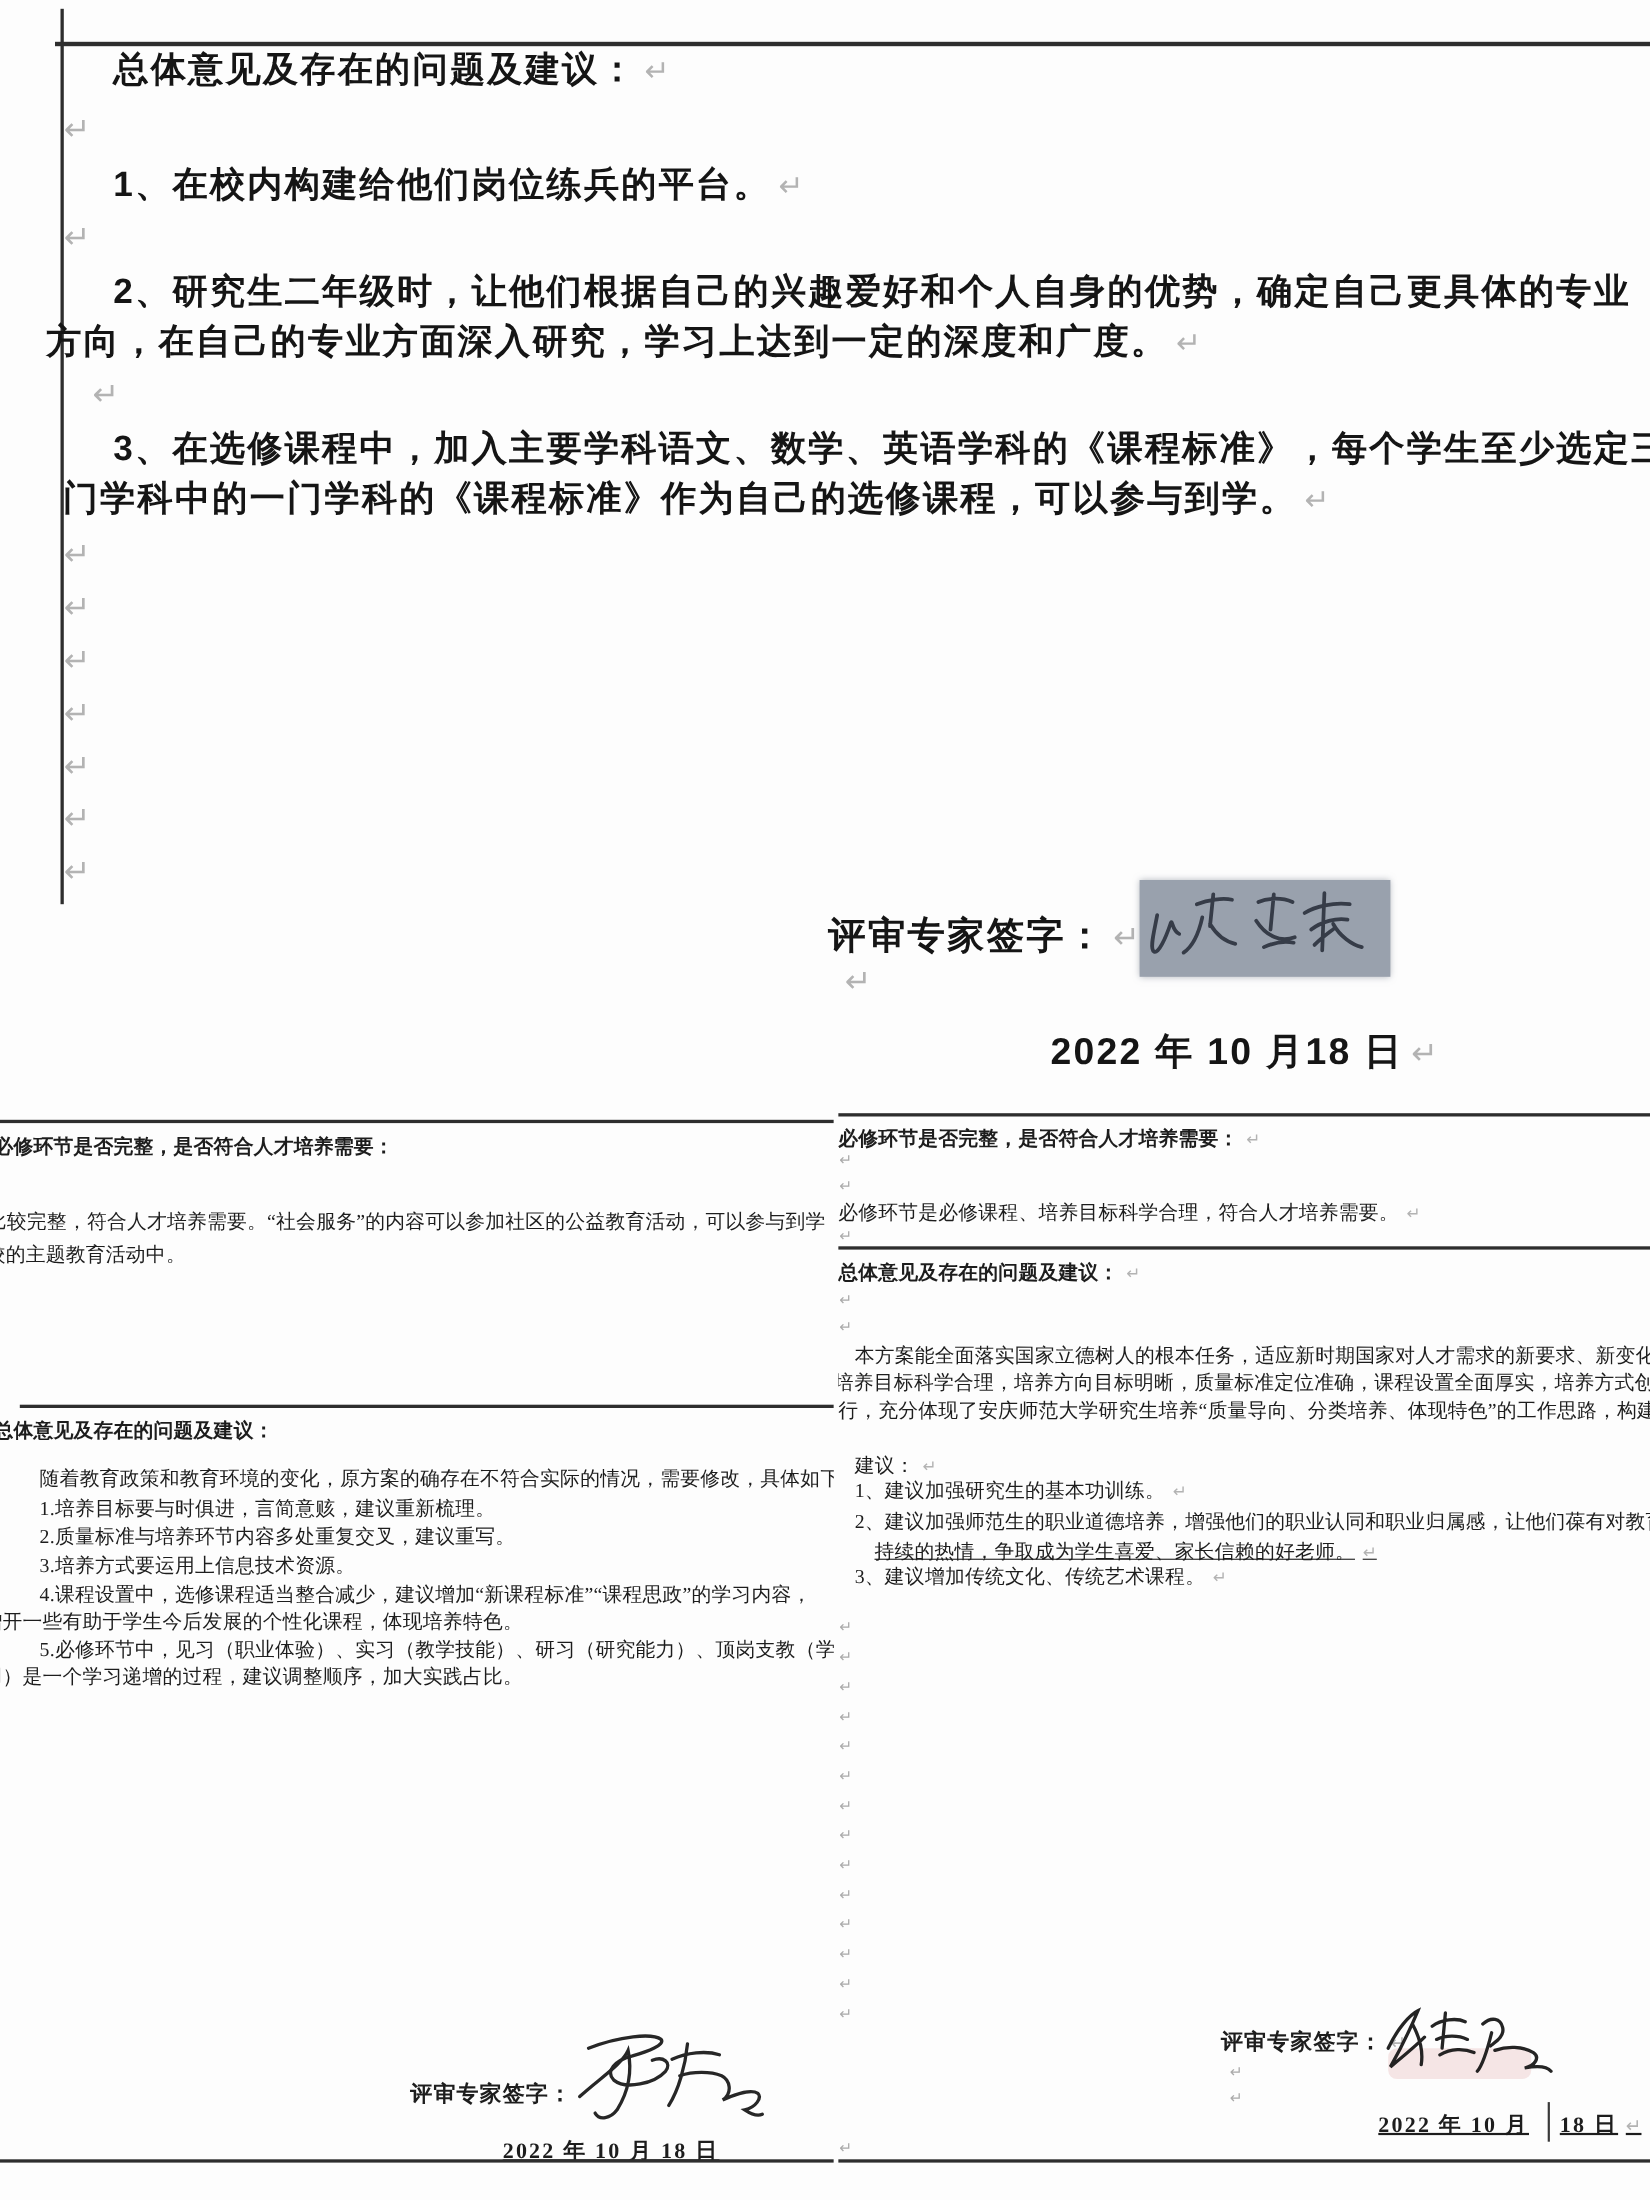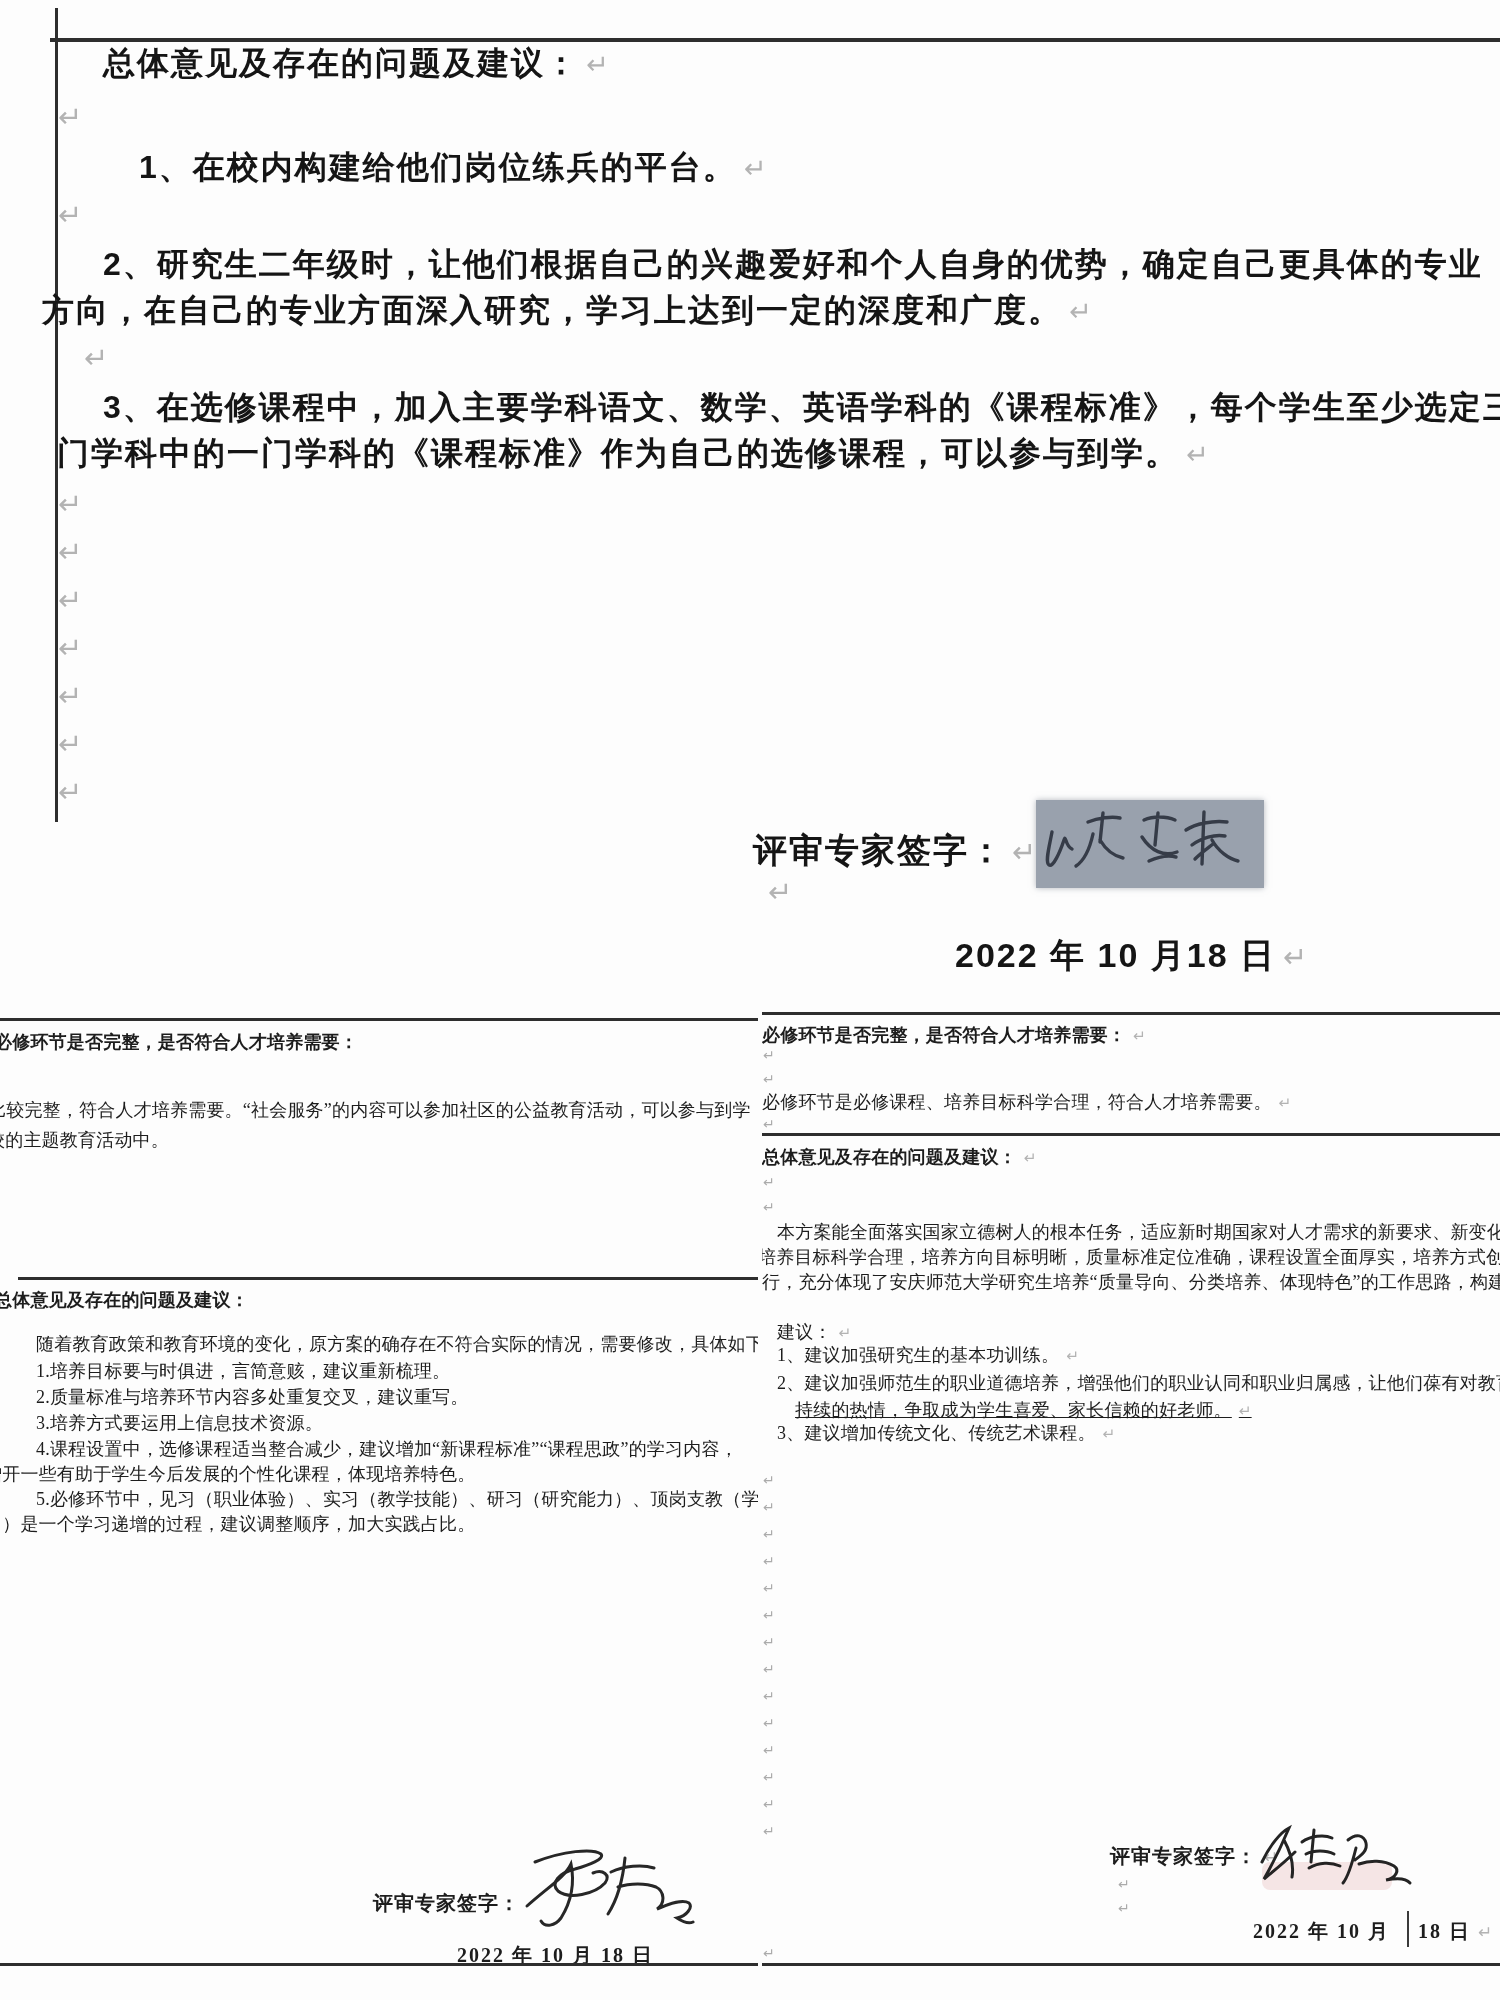--- a/index.html
+++ b/index.html
@@ -10,21 +10,21 @@
   .vline{position:absolute;background:#2e2e2e;}
   
   .tp-text{position:absolute;white-space:nowrap;font-family:"Liberation Sans","DejaVu Sans",sans-serif;
            font-weight:600;font-size:32px;color:#151515;letter-spacing:2px;}
   .tp-big{font-size:34px;font-weight:700;}
   
   .lp-text,.rp-text{position:absolute;white-space:nowrap;font-family:"Liberation Serif","DejaVu Serif",serif;
            font-weight:500;font-size:18px;color:#1d1d1d;letter-spacing:0.2px;}
   .hdr{font-weight:700;}
   .sig-lab{font-weight:700;font-size:20px;letter-spacing:1px;}
-  .date-sm{font-weight:700;font-size:20px;letter-spacing:2px;}
+  .date-sm{font-weight:700;font-size:20px;letter-spacing:2px;text-decoration:underline;}
   
   .rm{position:absolute;color:#b3b3b3;font-family:"DejaVu Sans",sans-serif;font-weight:400;line-height:1;}
   .rm-lg{font-size:29px;}
   .rm-sm{font-size:14px;color:#ababab;}
   .rm-i{color:#b3b3b3;font-family:"DejaVu Sans",sans-serif;font-weight:400;font-size:0.85em;
         margin-left:7px;letter-spacing:0;}
   .sigbox{position:absolute;background:#99a1ad;box-shadow:0 0 6px rgba(120,128,140,.55);}
   svg{display:block;}
   .pinkblob{position:absolute;background:rgba(226,170,170,.28);border-radius:8px;}
 </style>
@@ -36,21 +36,21 @@
   <div class="abs" style="left:0;top:0;width:1500px;height:1010px;overflow:hidden;">
     <div class="vline" style="left:55px;top:8px;width:3px;height:814px;"></div>
     <div class="hline" style="left:50px;top:38px;width:1450px;height:4px;"></div>
 
     <div class="tp-text" style="left:103px;top:42px;">
       <span>总体意见及存在的问题及建议：</span><span class="rm-i">↵</span>
     </div>
 
     <span class="rm rm-lg" style="left:58px;top:103px;">↵</span>
 
-    <div class="tp-text" style="left:103px;top:146px;margin-left:36px;">
+    <div class="tp-text" style="left:103px;top:146px;">
       <span>1、在校内构建给他们岗位练兵的平台。</span><span class="rm-i">↵</span>
     </div>
 
     <span class="rm rm-lg" style="left:58px;top:201px;">↵</span>
 
     <div class="tp-text" style="left:103px;top:243px;">2、研究生二年级时，让他们根据自己的兴趣爱好和个人自身的优势，确定自己更具体的专业</div>
     <div class="tp-text" style="left:42px;top:289px;">
       <span>方向，在自己的专业方面深入研究，学习上达到一定的深度和广度。</span><span class="rm-i">↵</span>
     </div>
 

